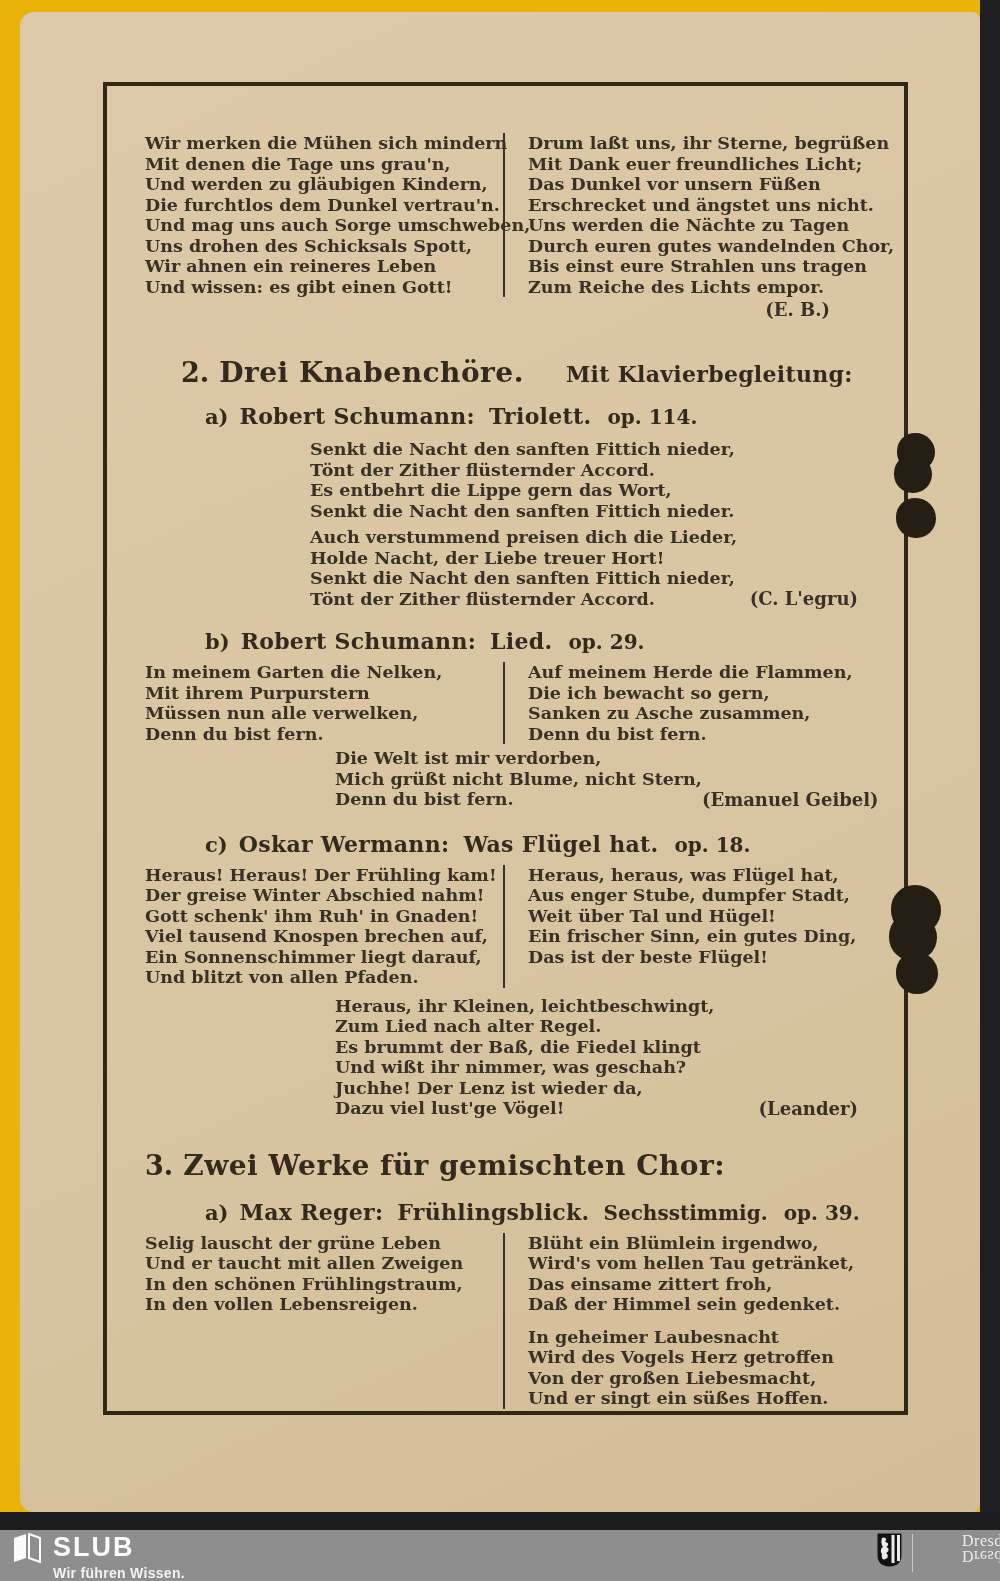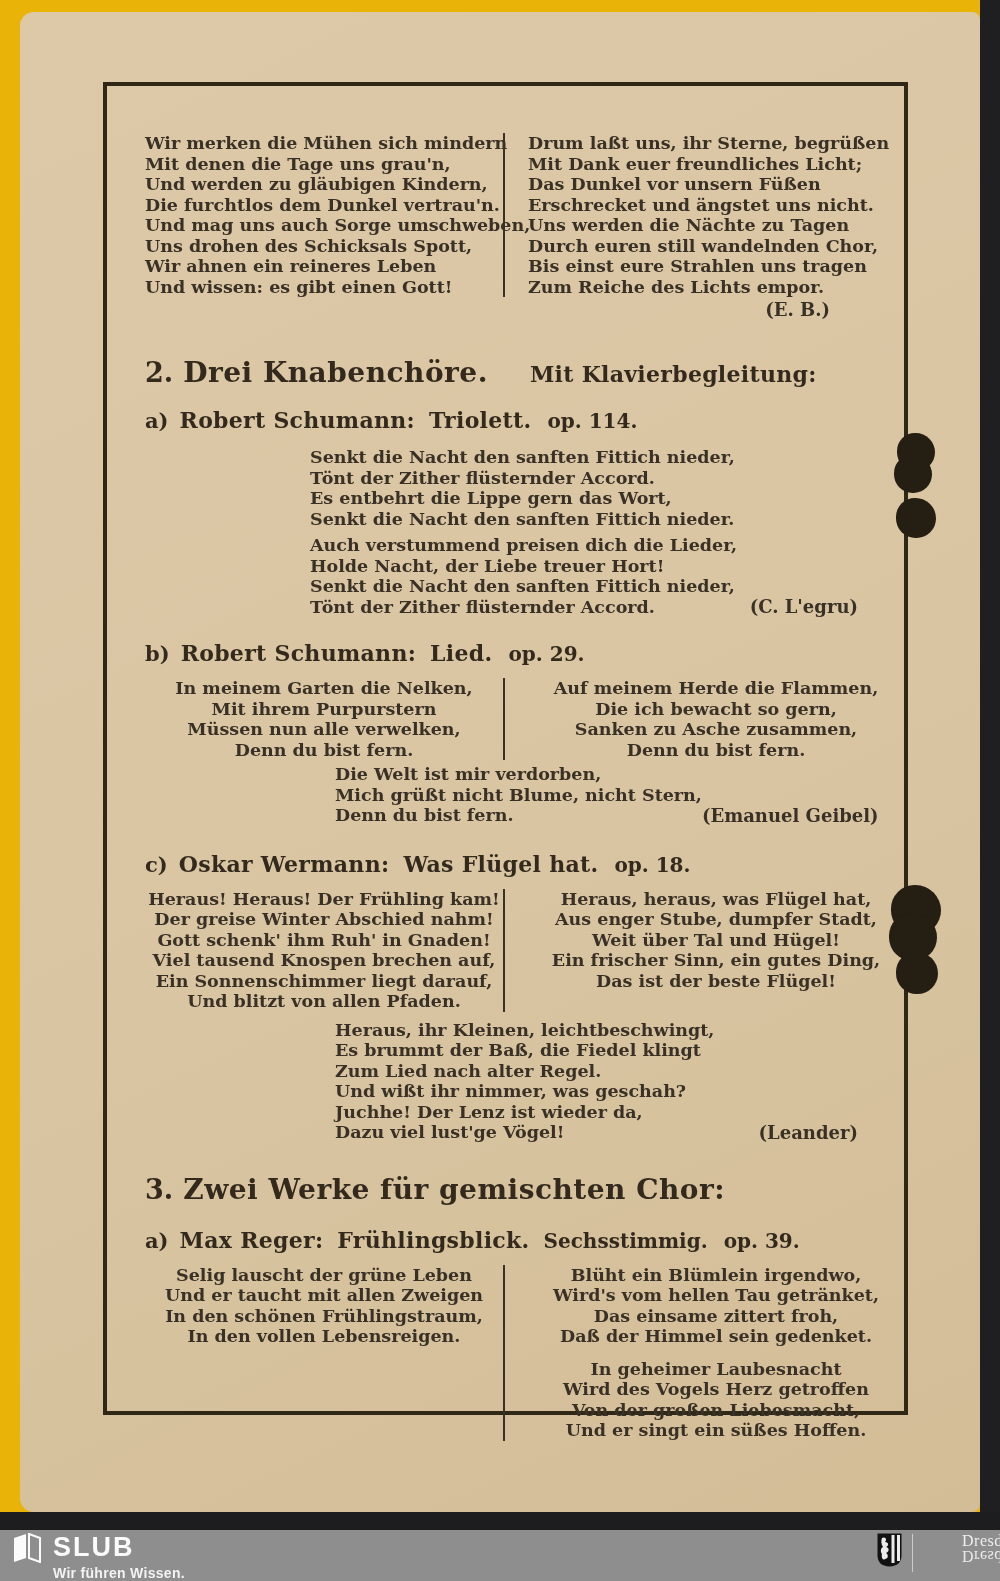--- a/index.html
+++ b/index.html
@@ -23,37 +23,37 @@
   .col-left .stanza + .stanza, .col-right .stanza + .stanza{margin-top:12px;}
 
   .attr-line{text-align:right;padding-right:74px;margin-top:2px;
              font-size:18px;font-weight:700;color:#3a3126;line-height:22px;}
 
   .sec-head{font-weight:700;color:#332a1d;line-height:34px;}
   .sec-head .num{font-size:27px;margin-right:10px;}
   .sec-head .title{font-size:28px;letter-spacing:0.5px;}
   .sec-head .sub{font-size:22px;margin-left:42px;letter-spacing:0.3px;}
 
-  .item-head{font-weight:700;color:#332a1d;line-height:40px;}
+  .item-head{font-weight:700;color:#332a1d;line-height:32px;margin-left:60px;}
   .item-head .label{font-size:21px;margin-right:11px;}
   .item-head .composer{font-size:22px;letter-spacing:0.3px;}
   .item-head .work{font-size:22px;margin-left:14px;letter-spacing:0.3px;}
   .item-head .extra{font-size:20px;margin-left:14px;}
   .item-head .opus{font-size:20px;margin-left:16px;}
 
   .ind-a{margin-left:165px;}
   .ind-b{margin-left:190px;}
 
   .stanza-row{display:flex;align-items:flex-end;}
   .stanza-row .attr{margin-left:auto;padding-right:46px;font-size:18px;font-weight:700;
                     color:#3a3126;line-height:21px;white-space:nowrap;}
 
-  .gap2{margin-top:2px;text-align:center;}.gap4{margin-top:4px;}.gap6{margin-top:6px;}
+  .gap2{margin-top:2px;}.gap4{margin-top:4px;}.gap6{margin-top:6px;}
   .gap8{margin-top:8px;}.gap9{margin-top:9px;}.gap16{margin-top:16px;}
-  .gap18{margin-top:18px;}.gap30{margin-top:30px;}.gap35{margin-top:35px;}
+  .gap18{margin-top:18px;}.gap30{margin-top:30px;}.gap35{margin-top:35px;margin-left:36px;}
 
   .dot{position:absolute;background:#251e13;border-radius:48% 52% 50% 50%;}
 
   .footer-bar{position:absolute;left:0;top:1530px;width:1000px;height:51px;background:#8e8e8e;
               font-family:"Liberation Sans", sans-serif;}
   .slub-book{position:absolute;left:13px;top:3px;}
   .slub-title{position:absolute;left:53px;top:0px;font-size:27px;font-weight:700;
               color:#fbfbfb;letter-spacing:2px;line-height:34px;}
   .slub-slogan{position:absolute;left:53px;top:35px;font-size:14px;font-weight:700;
                color:#f3f3f3;letter-spacing:0.3px;}
@@ -88,21 +88,21 @@
             </div>
         </div>
         <div class="vdiv"></div>
         <div class="col-right">
           <div class="stanza">
               <div class="line">Drum laßt uns, ihr Sterne, begrüßen</div>
               <div class="line">Mit Dank euer freundliches Licht;</div>
               <div class="line">Das Dunkel vor unsern Füßen</div>
               <div class="line">Erschrecket und ängstet uns nicht.</div>
               <div class="line">Uns werden die Nächte zu Tagen</div>
-              <div class="line">Durch euren still wandelnden Chor,</div>
+              <div class="line">Durch euren gutes wandelnden Chor,</div>
               <div class="line">Bis einst eure Strahlen uns tragen</div>
               <div class="line">Zum Reiche des Lichts empor.</div>
             </div>
         </div>
       </div>
       <div class="attr-line">(E. B.)</div>
 
       <div class="sec-head gap35">
         <span class="num">2.</span><span class="title">Drei Knabenchöre.</span><span class="sub">Mit Klavierbegleitung:</span>
       </div>
@@ -178,22 +178,22 @@
               <div class="line">Aus enger Stube, dumpfer Stadt,</div>
               <div class="line">Weit über Tal und Hügel!</div>
               <div class="line">Ein frischer Sinn, ein gutes Ding,</div>
               <div class="line">Das ist der beste Flügel!</div>
             </div>
         </div>
       </div>
       <div class="stanza-row gap8">
         <div class="stanza ind-b">
             <div class="line">Heraus, ihr Kleinen, leichtbeschwingt,</div>
+            <div class="line">Zum Lied nach alter Regel.</div>
             <div class="line">Es brummt der Baß, die Fiedel klingt</div>
-            <div class="line">Zum Lied nach alter Regel.</div>
             <div class="line">Und wißt ihr nimmer, was geschah?</div>
             <div class="line">Juchhe! Der Lenz ist wieder da,</div>
             <div class="line">Dazu viel lust'ge Vögel!</div>
           </div>
         <div class="attr">(Leander)</div>
       </div>
 
       <div class="sec-head gap30">
         <span class="num">3.</span><span class="title">Zwei Werke für gemischten Chor:</span>
       </div>

